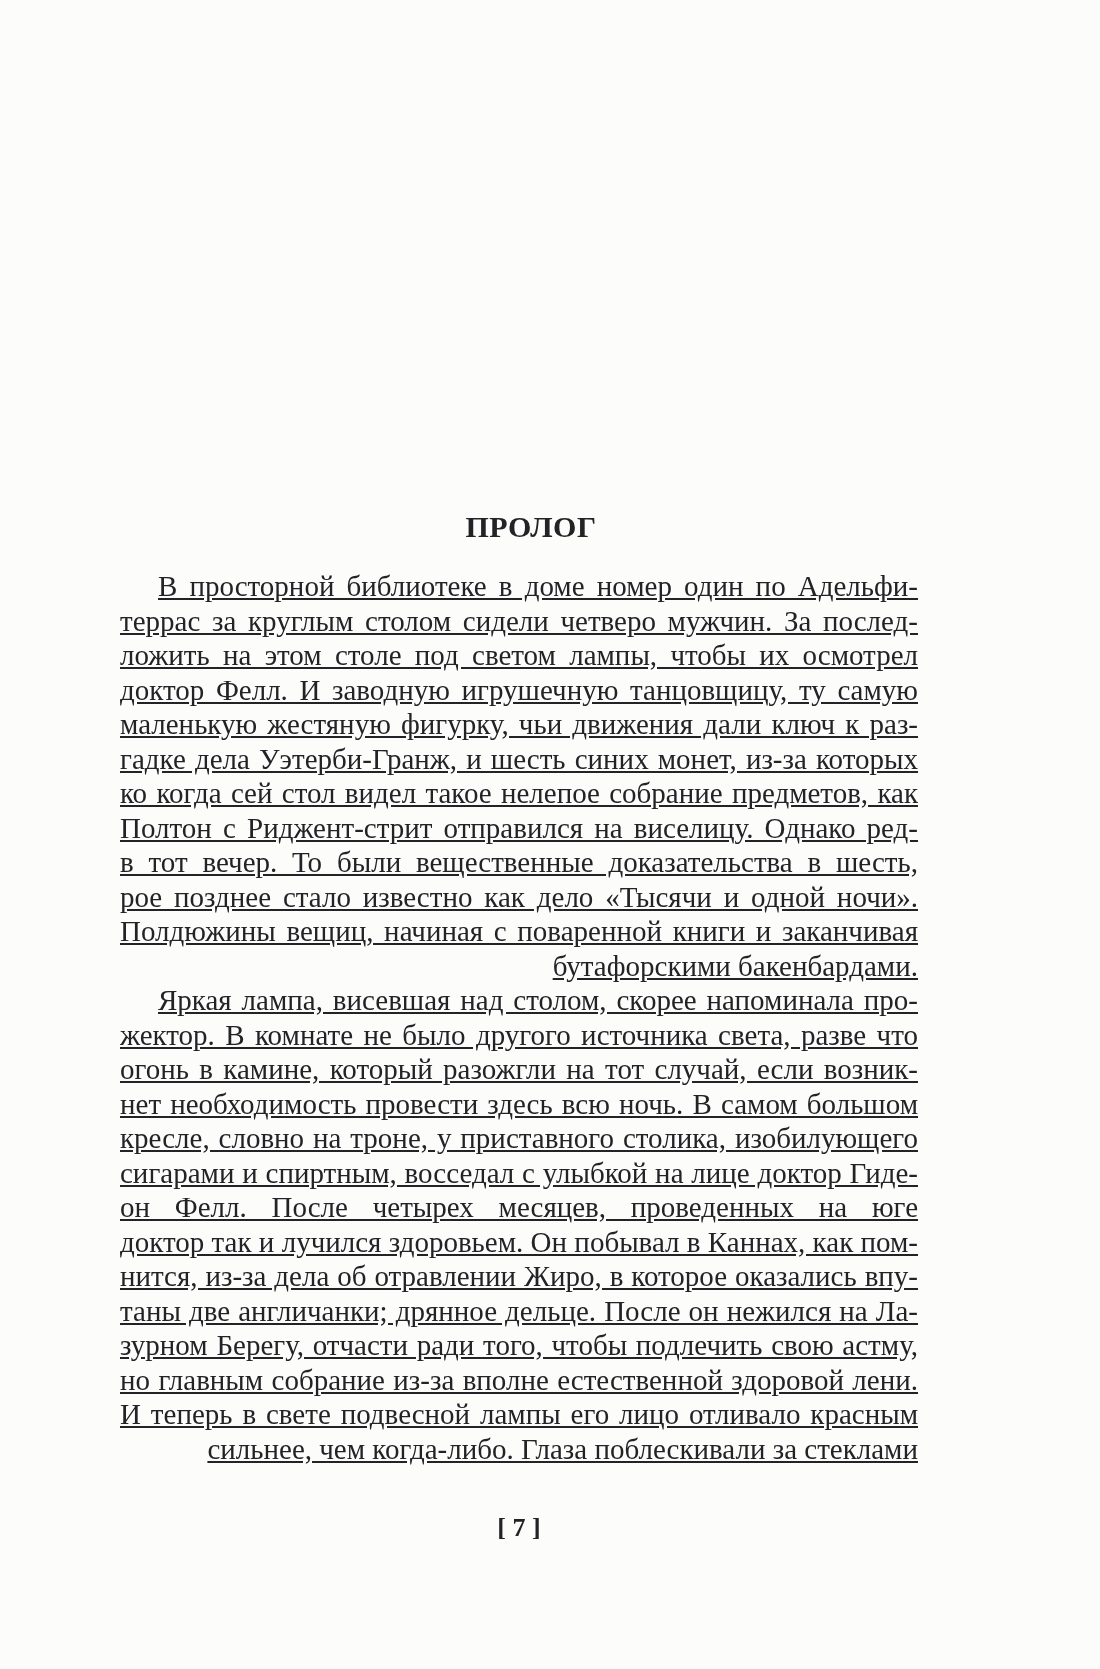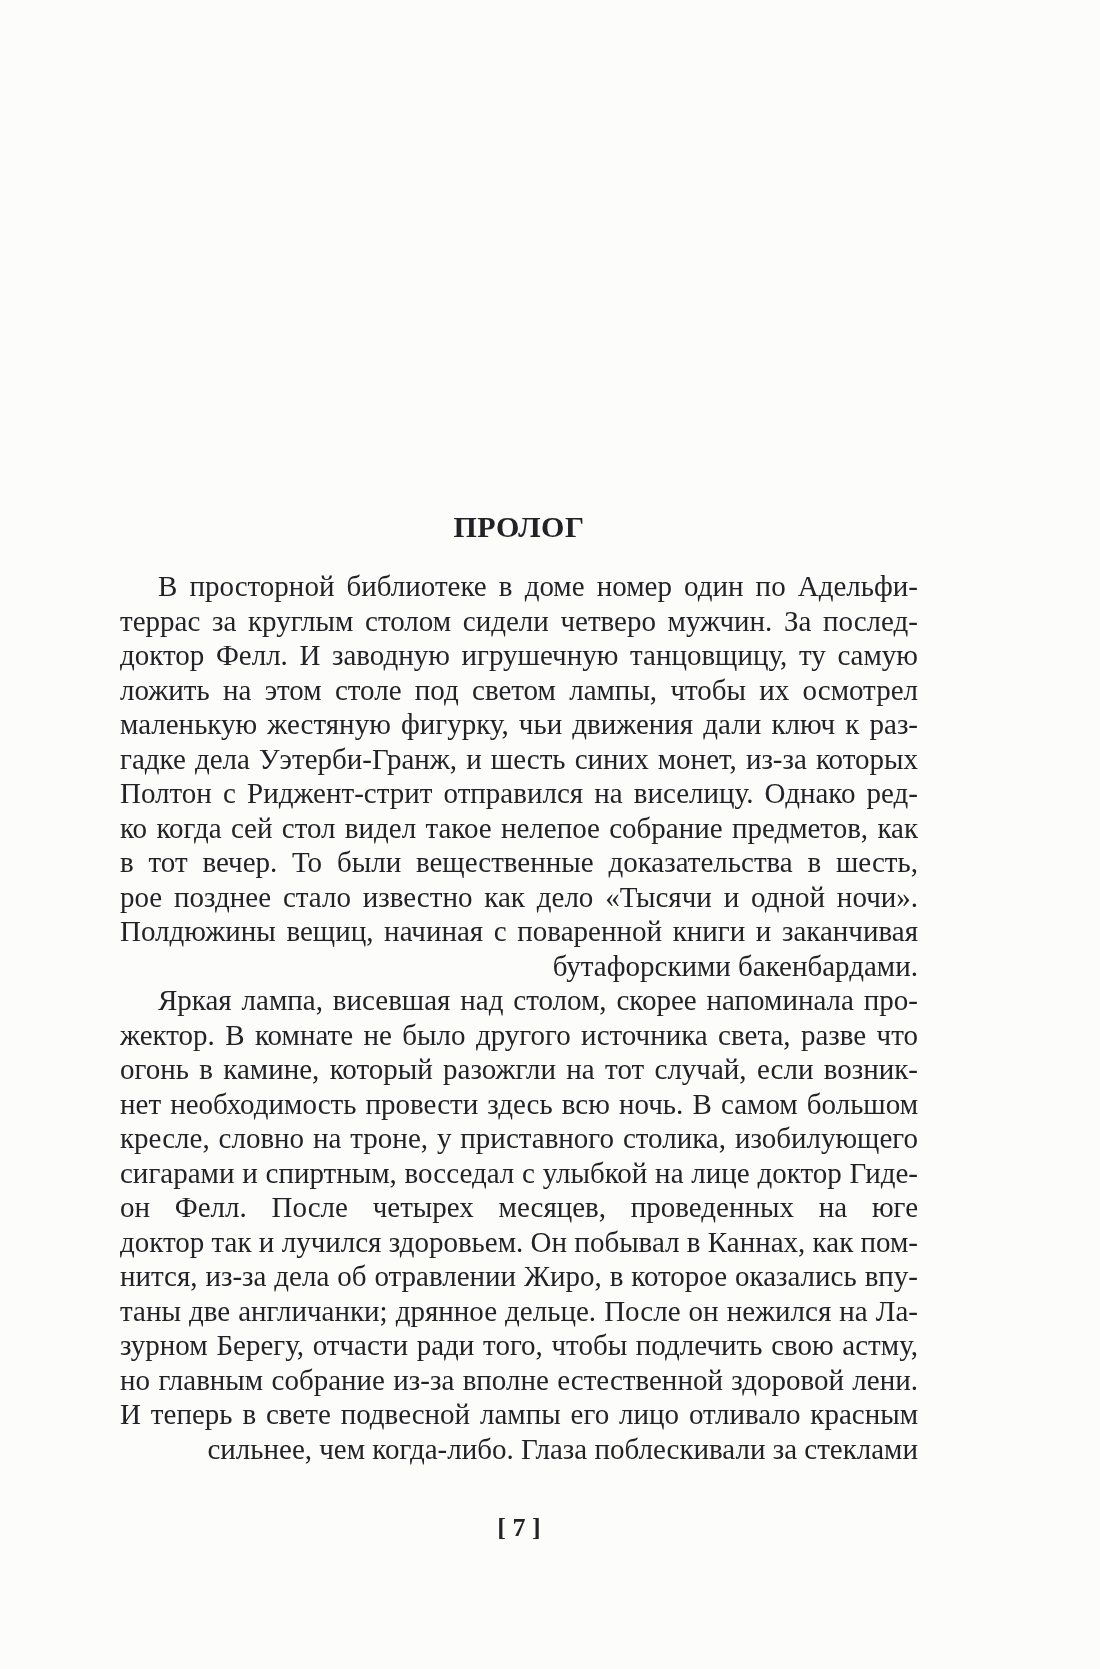--- a/index.html
+++ b/index.html
@@ -11,40 +11,41 @@
     height: 1669px;
     margin: 0 auto;
     background: #fcfcfb;
     color: #232327;
     font-family: "Liberation Serif", "DejaVu Serif", serif;
     overflow: hidden;
   }
   .chapter-title {
     position: absolute;
     top: 512px;
-    left: 120px;
+    left: 132px;
     width: 798px;
     text-align: center;
     font-size: 30px;
     font-weight: bold;
     line-height: 1;
     letter-spacing: 0.5px;
   }
   .body-text {
     position: absolute;
     top: 569px;
     left: 120px;
     width: 798px;
     font-size: 29px;
   }
   .line {
     height: 34.5px;
     line-height: 34.5px;
     overflow: hidden;
     text-align: justify;
+    text-decoration: underline;
   }
   
   .line::after {
     content: "";
     display: inline-block;
     width: 100%;
     height: 0;
   }
   .line.last { text-align: right; }
   .line.last::after { content: none; }
@@ -63,26 +64,26 @@
 </head>
 <body>
 
 <div class="page" style="color: rgb(35, 35, 39); background: rgb(252, 252, 251);">
   <h1 class="chapter-title">ПРОЛОГ</h1>
 
   <div class="body-text">
     <div class="paragraph">
         <div class="line first">В просторной библиотеке в доме номер один по Адельфи-</div>
         <div class="line">террас за круглым столом сидели четверо мужчин. За послед-</div>
+        <div class="line">ложить на этом столе под светом лампы, чтобы их осмотрел</div>
         <div class="line">доктор Фелл. И заводную игрушечную танцовщицу, ту самую</div>
-        <div class="line">ложить на этом столе под светом лампы, чтобы их осмотрел</div>
         <div class="line">маленькую жестяную фигурку, чьи движения дали ключ к раз-</div>
         <div class="line">гадке дела Уэтерби-Гранж, и шесть синих монет, из-за которых</div>
+        <div class="line">ко когда сей стол видел такое нелепое собрание предметов, как</div>
         <div class="line">Полтон с Риджент-стрит отправился на виселицу. Однако ред-</div>
-        <div class="line">ко когда сей стол видел такое нелепое собрание предметов, как</div>
         <div class="line">в тот вечер. То были вещественные доказательства в шесть, кото-</div>
         <div class="line">рое позднее стало известно как дело «Тысячи и одной ночи».</div>
         <div class="line">Полдюжины вещиц, начиная с поваренной книги и заканчивая</div>
         <div class="line last">бутафорскими бакенбардами.</div>
       </div>
     <div class="paragraph">
         <div class="line first">Яркая лампа, висевшая над столом, скорее напоминала про-</div>
         <div class="line">жектор. В комнате не было другого источника света, разве что</div>
         <div class="line">огонь в камине, который разожгли на тот случай, если возник-</div>
         <div class="line">нет необходимость провести здесь всю ночь. В самом большом</div>

